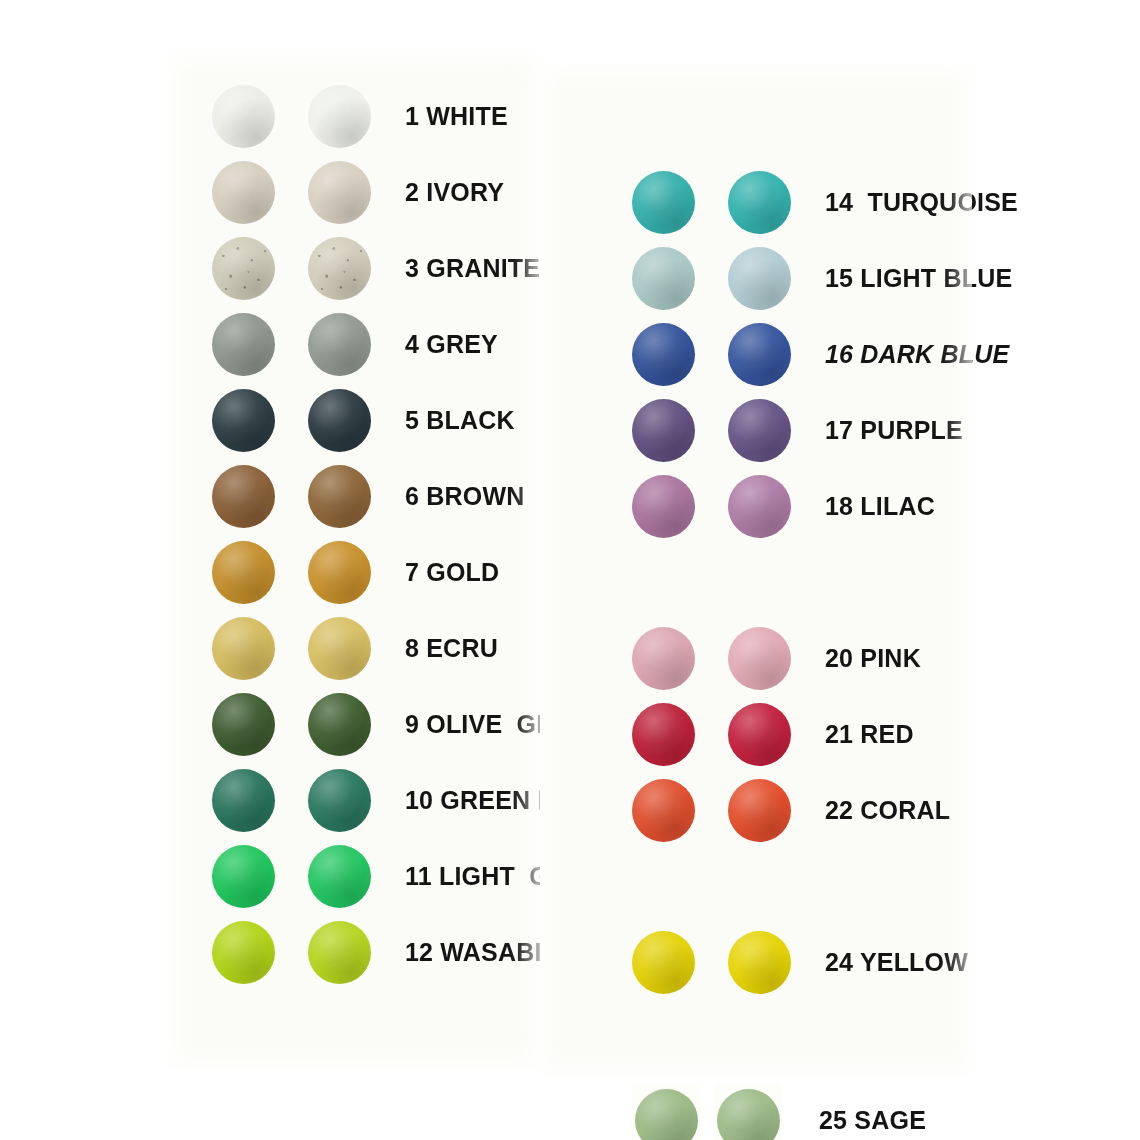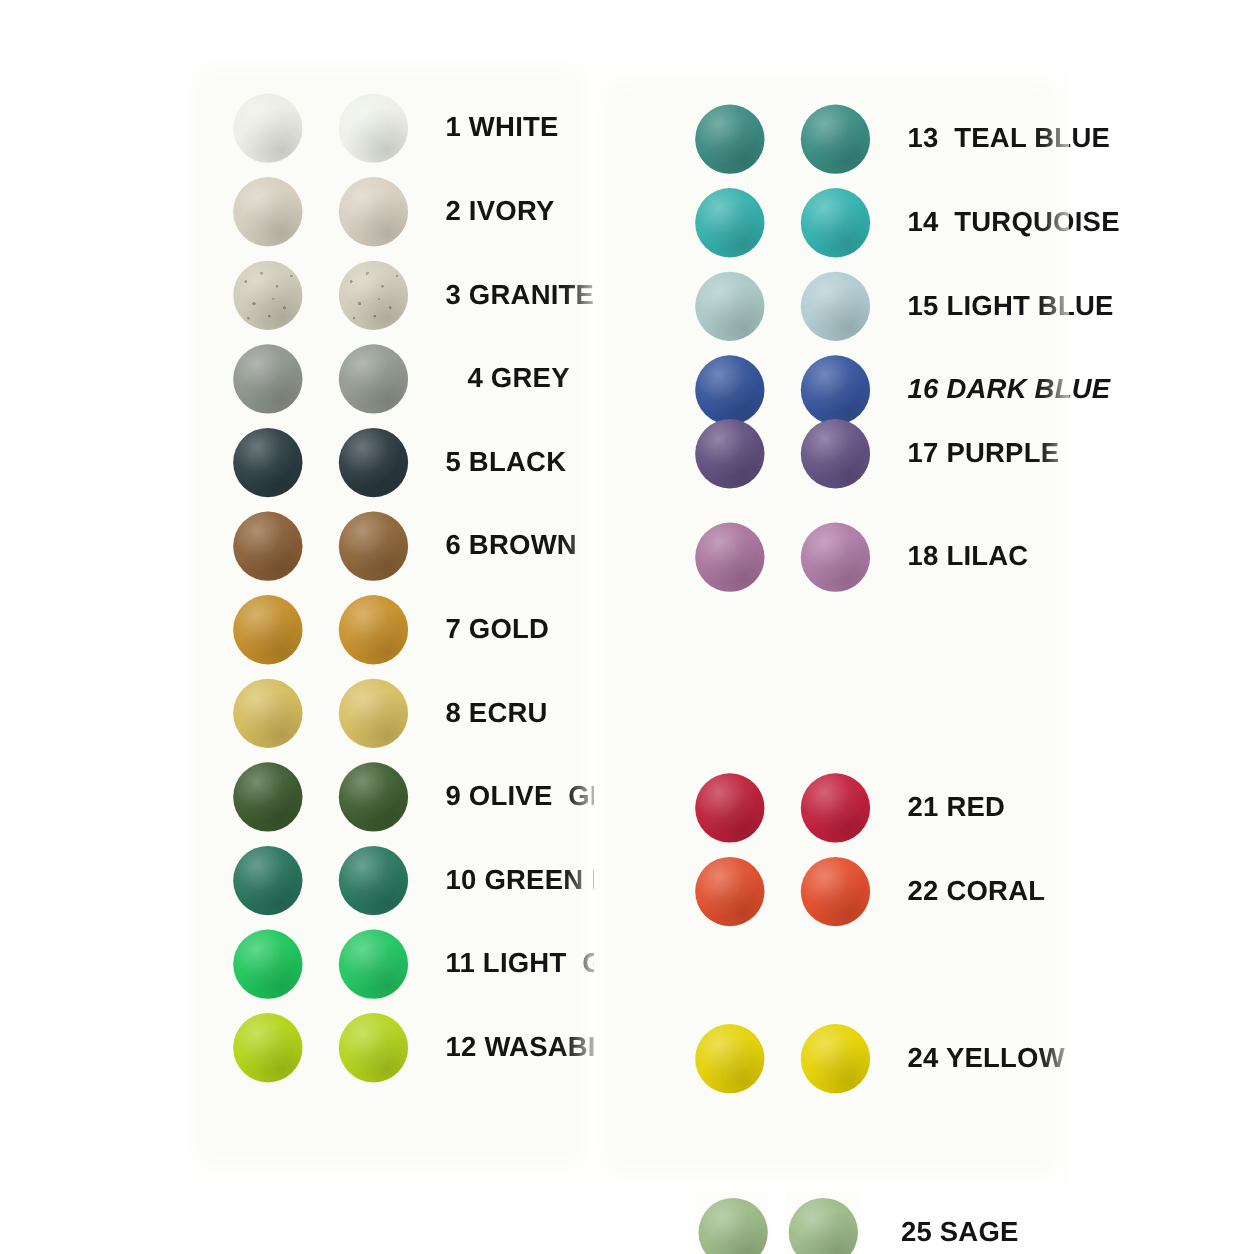--- a/index.html
+++ b/index.html
@@ -171,21 +171,21 @@
         </div>
         <div class="swatch-label">2 IVORY</div>
       </div>
       <div class="row" style="top: 178px; text-align: center;">
         <div class="swatch-pair">
           <div class="swatch speckled" style="background-color: rgb(207, 203, 185);"></div>
           <div class="swatch speckled" style="background-color: rgb(210, 205, 187);"></div>
         </div>
         <div class="swatch-label">3 GRANITE</div>
       </div>
-      <div class="row" style="top: 254px; gap: 20px;">
+      <div class="row" style="top: 254px;">
         <div class="swatch-pair">
           <div class="swatch" style="background-color: rgb(142, 150, 141);"></div>
           <div class="swatch" style="background-color: rgb(146, 154, 144);"></div>
         </div>
         <div class="swatch-label">4 GREY</div>
       </div>
       <div class="row" style="top: 330px; justify-content: flex-end;">
         <div class="swatch-pair">
           <div class="swatch" style="background-color: rgb(44, 61, 66);"></div>
           <div class="swatch" style="background-color: rgb(43, 58, 64);"></div>
@@ -236,27 +236,20 @@
       </div>
       <div class="row" style="top: 862px;">
         <div class="swatch-pair">
           <div class="swatch" style="background-color: rgb(178, 212, 25);"></div>
           <div class="swatch" style="background-color: rgb(180, 212, 31);"></div>
         </div>
         <div class="swatch-label">12 WASABI</div>
       </div>
     </div>
   <div class="panel" id="panel-right">
-      <div class="row" style="top: 24px;">
-        <div class="swatch-pair">
-          <div class="swatch" style="background-color: rgb(59, 138, 128);"></div>
-          <div class="swatch" style="background-color: rgb(59, 141, 131);"></div>
-        </div>
-        <div class="swatch-label">13  TEAL BLUE</div>
-      </div>
       <div class="row" style="top: 100px; align-items: center;">
         <div class="swatch-pair">
           <div class="swatch" style="background-color: rgb(53, 176, 172);"></div>
           <div class="swatch" style="background-color: rgb(52, 178, 174);"></div>
         </div>
         <div class="swatch-label">14  TURQUOISE</div>
       </div>
       <div class="row" style="top: 176px;">
         <div class="swatch-pair">
           <div class="swatch" style="background-color: rgb(170, 201, 198);"></div>
@@ -264,33 +257,40 @@
         </div>
         <div class="swatch-label">15 LIGHT BLUE</div>
       </div>
       <div class="row" style="top: 252px; font-style: italic;">
         <div class="swatch-pair">
           <div class="swatch" style="background-color: rgb(51, 83, 154);"></div>
           <div class="swatch" style="background-color: rgb(54, 85, 158);"></div>
         </div>
         <div class="swatch-label">16 DARK BLUE</div>
       </div>
-      <div class="row" style="top: 310px; align-items: center;">
+      <div class="row" style="top: 328px; align-items: center;">
         <div class="swatch-pair">
           <div class="swatch" style="background-color: rgb(97, 80, 127);"></div>
           <div class="swatch" style="background-color: rgb(101, 84, 134);"></div>
         </div>
         <div class="swatch-label">17 PURPLE</div>
       </div>
       <div class="row" style="top: 404px;">
         <div class="swatch-pair">
           <div class="swatch" style="background-color: rgb(169, 116, 157);"></div>
           <div class="swatch" style="background-color: rgb(174, 124, 166);"></div>
         </div>
         <div class="swatch-label">18 LILAC</div>
+      </div>
+      <div class="row" style="top: 556px;">
+        <div class="swatch-pair">
+          <div class="swatch" style="background-color: rgb(220, 166, 176);"></div>
+          <div class="swatch" style="background-color: rgb(226, 170, 180);"></div>
+        </div>
+        <div class="swatch-label">20 PINK</div>
       </div>
       <div class="row" style="top: 632px;">
         <div class="swatch-pair">
           <div class="swatch" style="background-color: rgb(189, 33, 57);"></div>
           <div class="swatch" style="background-color: rgb(194, 32, 61);"></div>
         </div>
         <div class="swatch-label">21 RED</div>
       </div>
       <div class="row" style="top: 708px;">
         <div class="swatch-pair">

